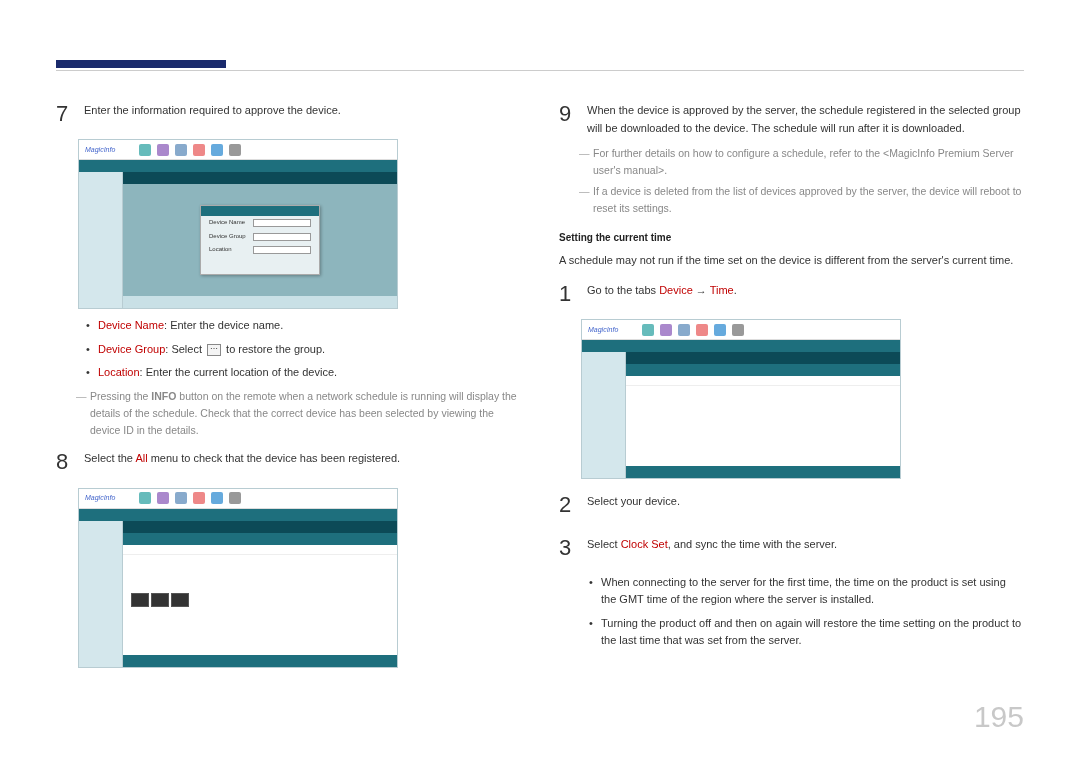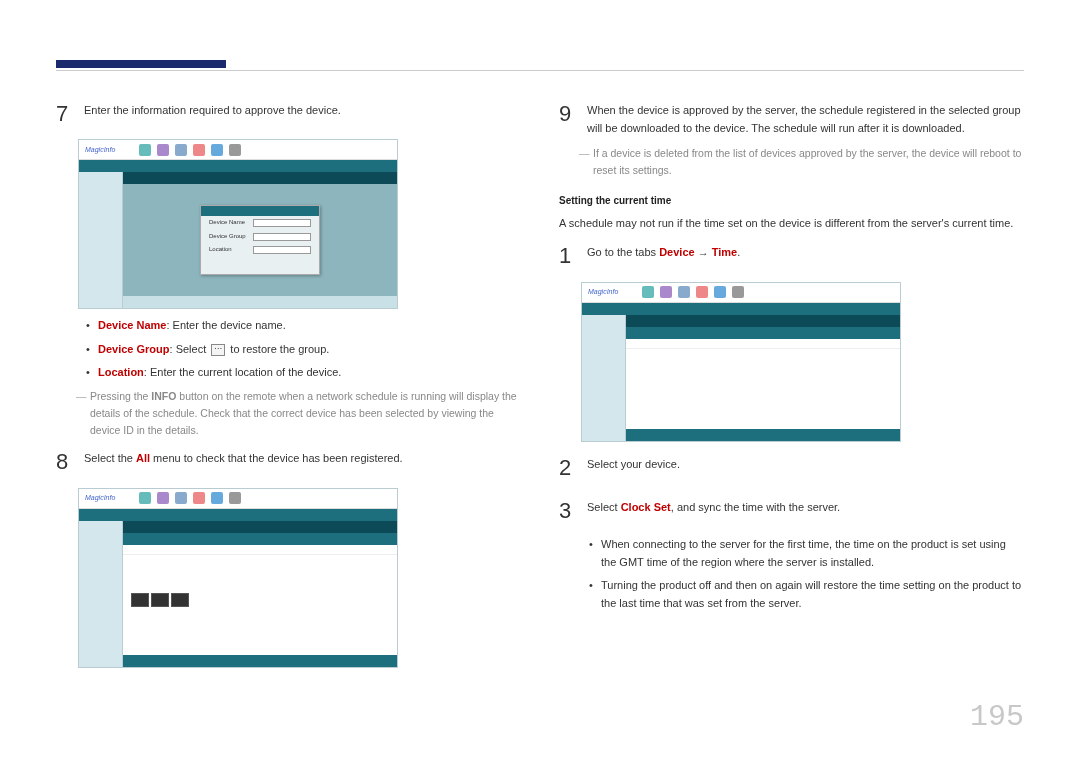--- a/index.html
+++ b/index.html
@@ -46,21 +46,21 @@
     color: #333;
     font-family: "Segoe UI Light", "Segoe UI", Arial, sans-serif;
     min-width: 16px;
   }
   .step-text { padding-top: 6px; flex:1; }
   .bullet-list { margin-left: 30px; margin-top:0; }
   .bullet-list li { list-style: none; position:relative; padding-left:12px; margin-bottom:6px; }
   .bullet-list li::before { content:"•"; position:absolute; left:0; color:#333; }
   .dash-note { margin-left: 20px; color:#888; font-size:10.5px; margin-top:4px; margin-bottom:4px; position:relative; padding-left:14px;}
   .dash-note::before { content:"―"; position:absolute; left:0; color:#aaa; }
-  .bold-red { color:#c00000; font-weight:700; }
+  .bold-red { color:#c00000; font-weight:400; }
   .bold { font-weight:600;text-align:center; }
   .screenshot {
     width: 320px;
     height: 170px;
     background: #c9e0e6;
     border: 1px solid #b8ccd2;
     margin: 8px 0 8px 22px;
     position:relative;
     overflow:hidden;
     font-size:6px;
@@ -94,21 +94,21 @@
     margin-top: 14px;
     margin-bottom: 6px;
   }
   .page-number {
     position:absolute;
     bottom: 22px;
     right: 56px;
     font-size: 30px;
     color: #c8c8c8;
     font-weight: 300;
-    font-family: Liberation Mono, monospace;
+    font-family: Liberation Sans, sans-serif;
   }
   .ss-table-row{height:10px;border-bottom:1px solid #eee;background:#fff;}
   .ss-table-head{height:12px;background:#1e6f7d;}
   .row-controls{position:absolute;top:60px;left:8px;display:flex;gap:2px;}
   .ctrl-btn{width:18px;height:14px;background:#333;border:1px solid #555;}
 </style>
 </head>
 <body>
 
 <div class="header-accent"></div>
@@ -209,20 +209,21 @@
 
   </div>
 
   <div class="col" style="padding-top:40px;">
 
     <div class="step">
       <div class="step-num">9</div>
       <div class="step-text">When the device is approved by the server, the schedule registered in the selected group will be downloaded to the device. The schedule will run after it is downloaded.</div>
     </div>
 
+    <div class="dash-note">For further details on how to configure a schedule, refer to the &lt;MagicInfo Premium Server user's manual&gt;.</div>
     <div class="dash-note">If a device is deleted from the list of devices approved by the server, the device will reboot to reset its settings.</div>
 
     <div class="section-title">Setting the current time</div>
     <div style="margin-bottom:4px;">A schedule may not run if the time set on the device is different from the server's current time.</div>
 
     <div class="step">
       <div class="step-num">1</div>
       <div class="step-text">
         <span>Go to the tabs </span><span class="bold-red">Device</span><span> → </span><span class="bold-red">Time</span><span>.</span>
       </div>

